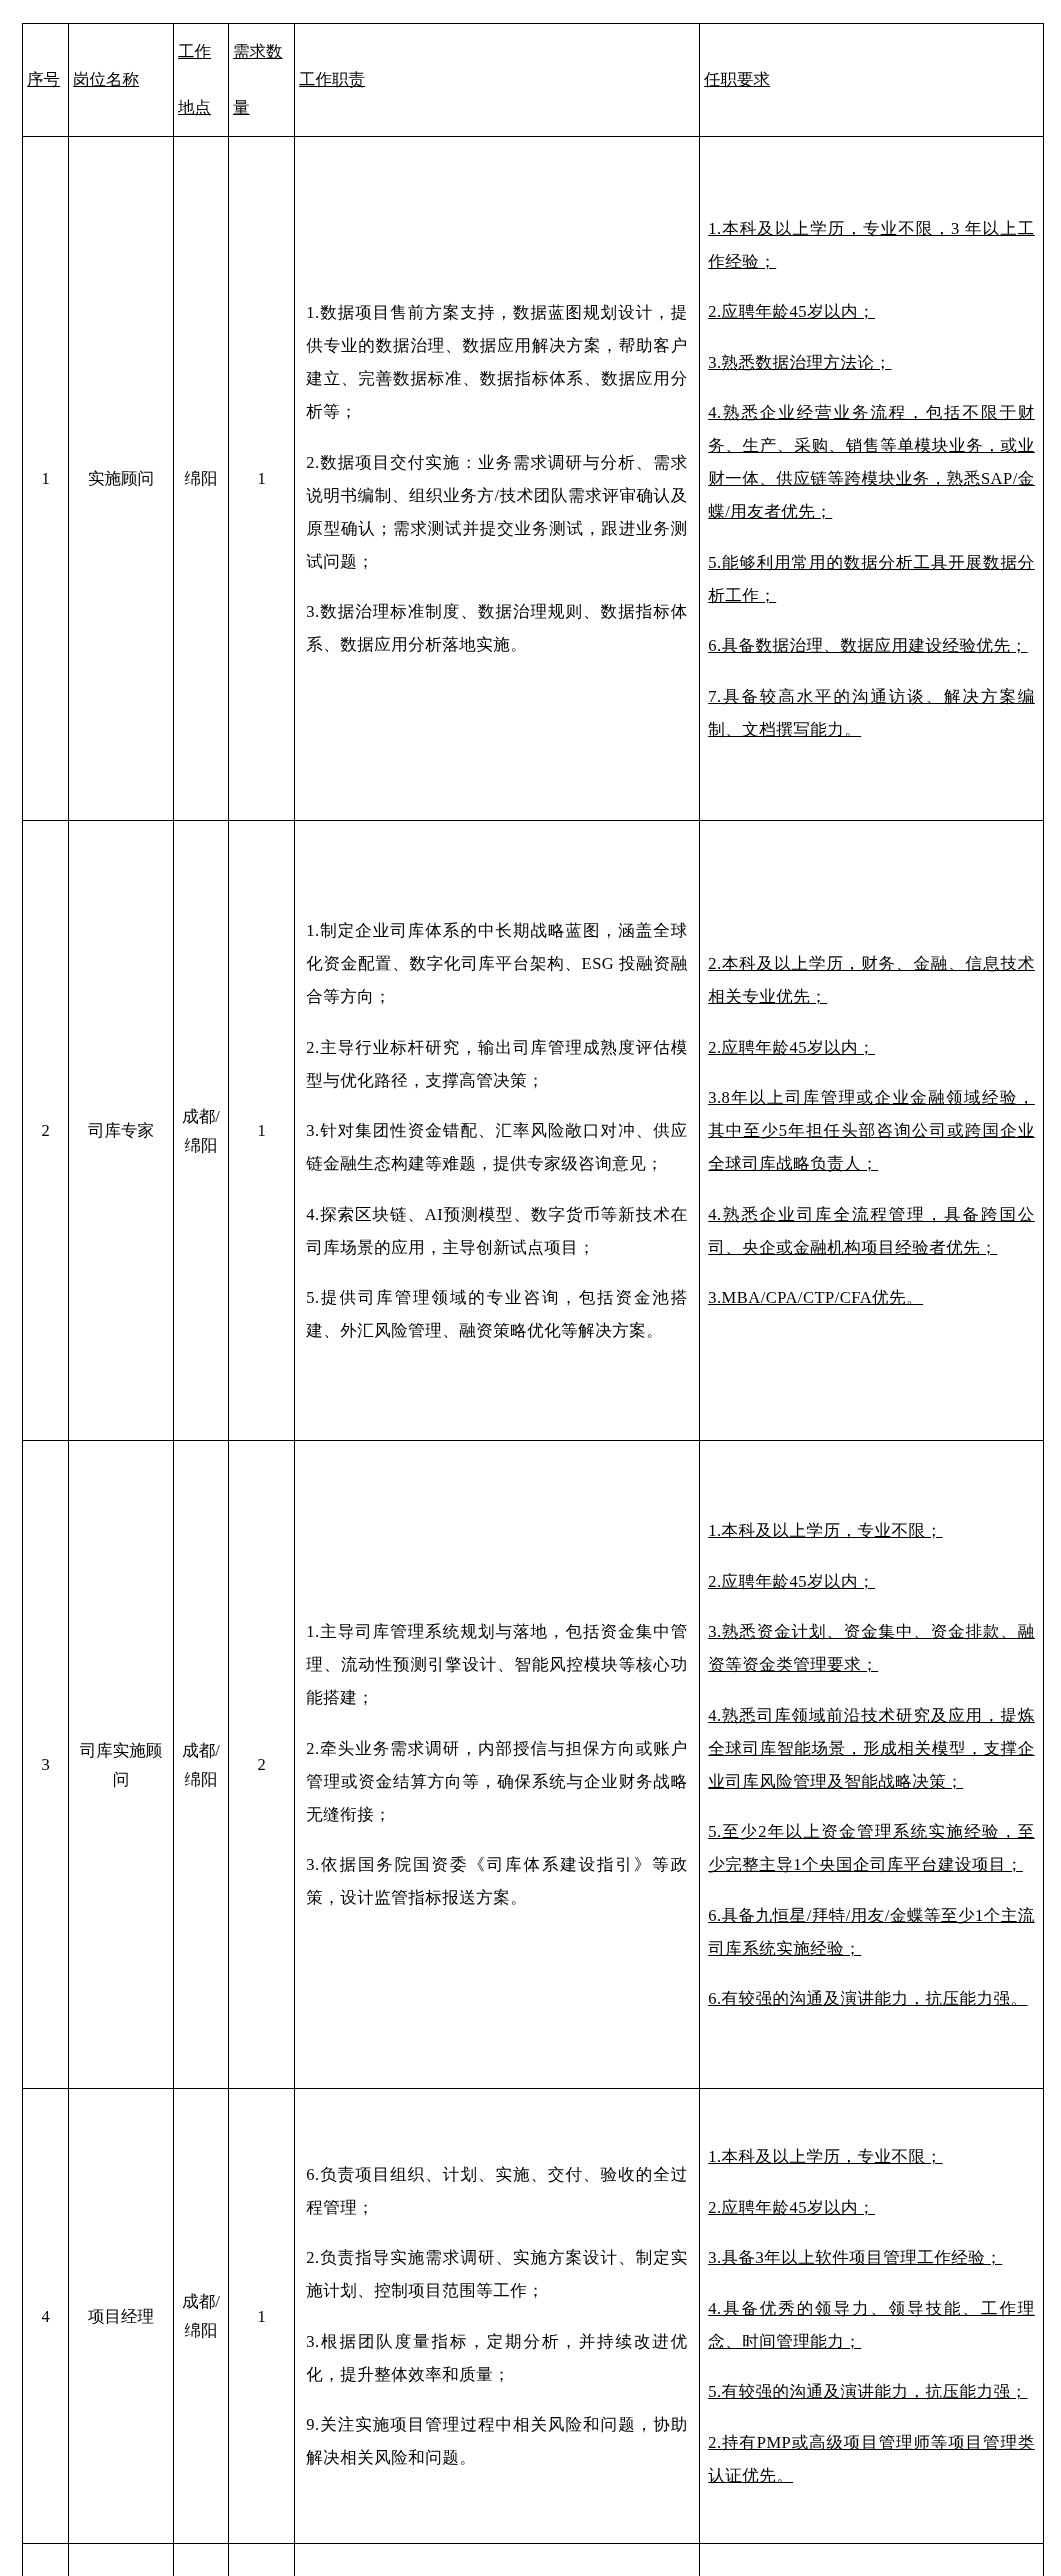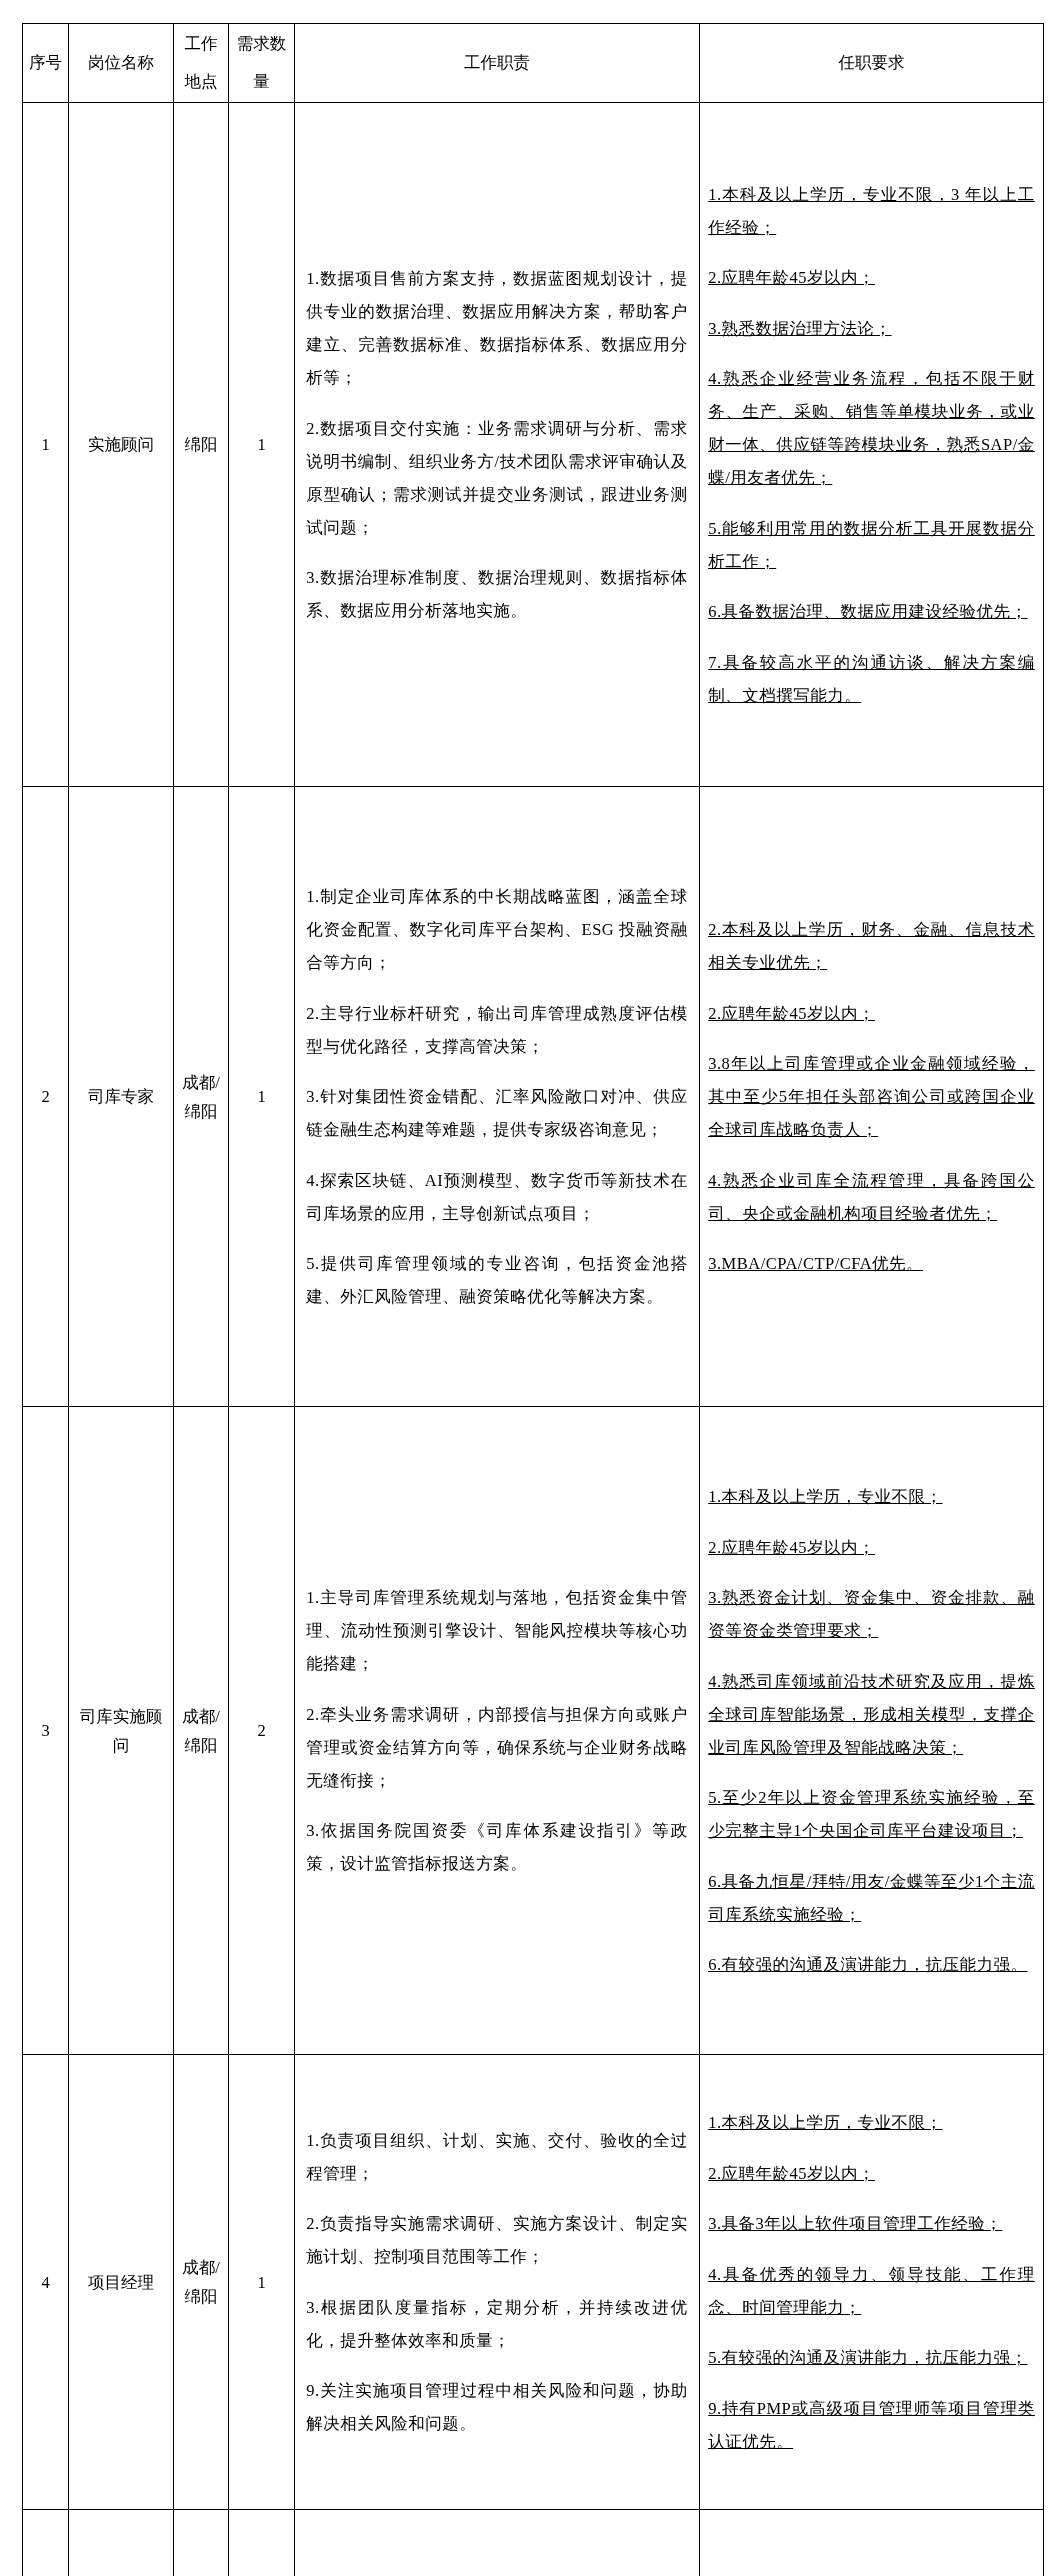--- a/index.html
+++ b/index.html
@@ -4,21 +4,21 @@
 <style>
   html,body{margin:0;padding:0;background:#ffffff;}
   body{width:1062px;height:3975px;position:relative;
        font-family:"Liberation Serif","DejaVu Serif",serif;color:#000;}
   table.job-table{position:absolute;left:22px;top:23px;width:1022px;
        border-collapse:collapse;table-layout:fixed;}
   col.c-no{width:46px}col.c-title{width:105px}col.c-loc{width:55px}
   col.c-cnt{width:66px}col.c-duty{width:405px}col.c-req{width:344px}
   th,td{border:1.5px solid #000;vertical-align:middle;
         font-size:16.5px;font-weight:normal;overflow:hidden;}
-  th{text-align:center;line-height:38px;padding:0 4.1px;}
+  th{text-align:left;line-height:56px;padding:0 4.1px;text-decoration:underline;}
   td.center{text-align:center;line-height:29px;padding:0 5.2px;}
   td.textcell{padding:15.5px 11.3px;text-align:justify;}
   td.reqcell{padding:15.5px 8.2px;text-decoration:underline;}
   .cell-para{margin:17.5px 0;line-height:33px;letter-spacing:0.5px;}
   tr.hr{height:79px}tr.r1{height:684px}tr.r2{height:620px}
   tr.r3{height:648px}tr.r4{height:455px}tr.r5{height:748px}
 </style>
 </head>
 <body>
 
@@ -103,32 +103,32 @@
           <p class="cell-para">6.有较强的沟通及演讲能力，抗压能力强。</p>
         </td>
   </tr>
 
   <tr class="r4">
     <td class="center">4</td>
     <td class="center">项目经理</td>
     <td class="center">成都/绵阳</td>
     <td class="center">1</td>
     <td class="textcell">
-          <p class="cell-para">1.负责项目组织、计划、实施、交付、验收的全过程管理；</p>
+          <p class="cell-para">6.负责项目组织、计划、实施、交付、验收的全过程管理；</p>
           <p class="cell-para">2.负责指导实施需求调研、实施方案设计、制定实施计划、控制项目范围等工作；</p>
           <p class="cell-para">3.根据团队度量指标，定期分析，并持续改进优化，提升整体效率和质量；</p>
           <p class="cell-para">9.关注实施项目管理过程中相关风险和问题，协助解决相关风险和问题。</p>
         </td>
     <td class="textcell reqcell">
           <p class="cell-para">1.本科及以上学历，专业不限；</p>
           <p class="cell-para">2.应聘年龄45岁以内；</p>
           <p class="cell-para">3.具备3年以上软件项目管理工作经验；</p>
           <p class="cell-para">4.具备优秀的领导力、领导技能、工作理念、时间管理能力；</p>
           <p class="cell-para">5.有较强的沟通及演讲能力，抗压能力强；</p>
-          <p class="cell-para">9.持有PMP或高级项目管理师等项目管理类认证优先。</p>
+          <p class="cell-para">2.持有PMP或高级项目管理师等项目管理类认证优先。</p>
         </td>
   </tr>
 
   <tr class="r5">
     <td class="center">5</td>
     <td class="center">实施顾问</td>
     <td class="center">成都/绵阳</td>
     <td class="center">2</td>
     <td class="textcell"></td>
     <td class="textcell reqcell">

